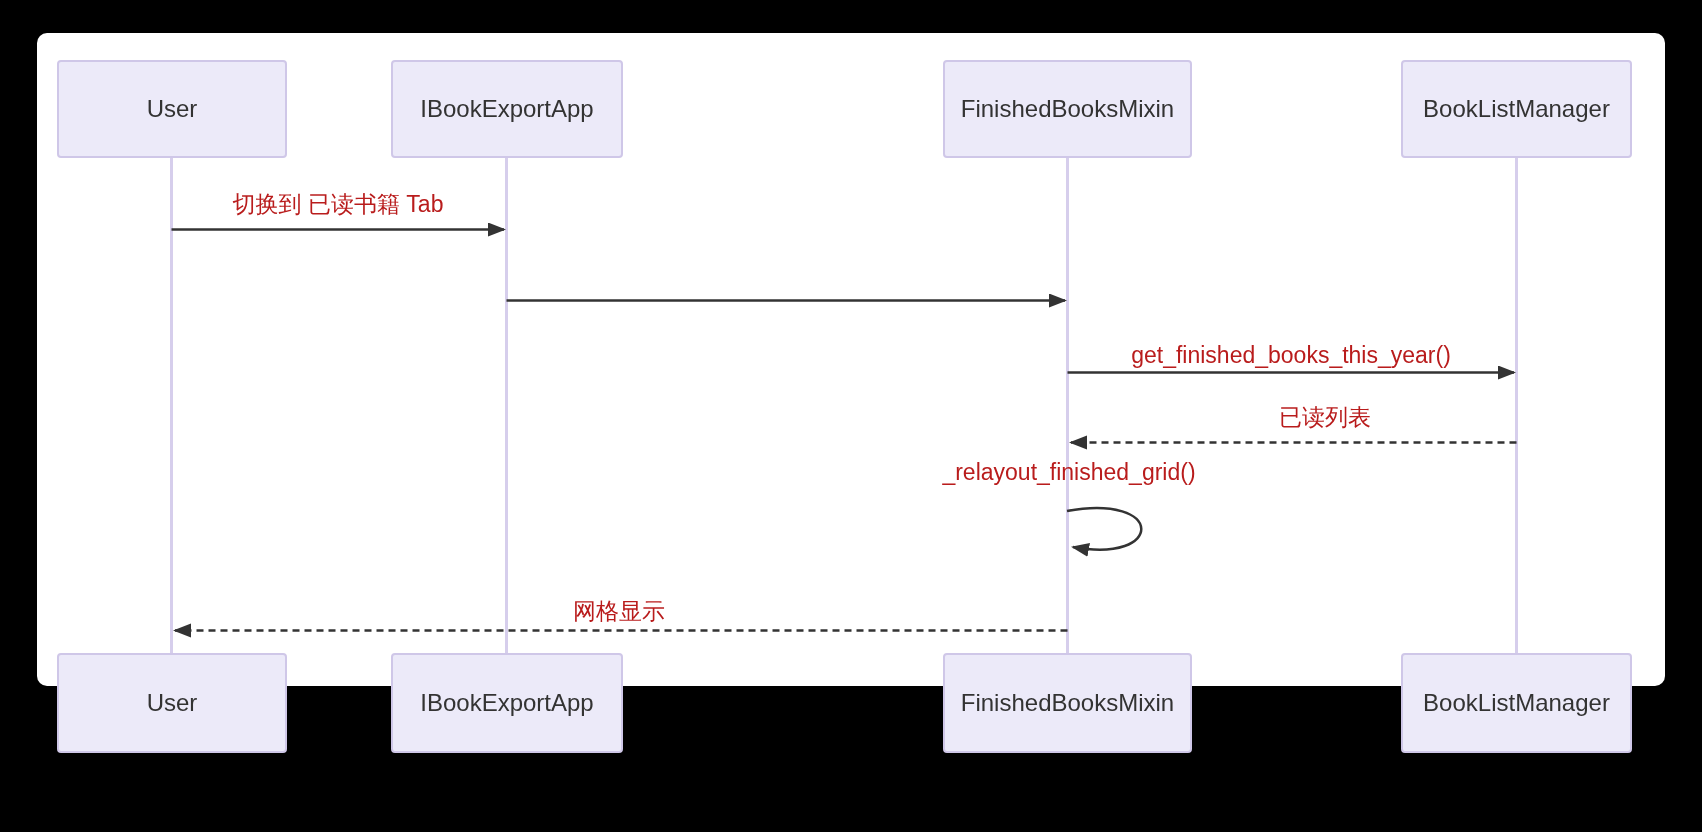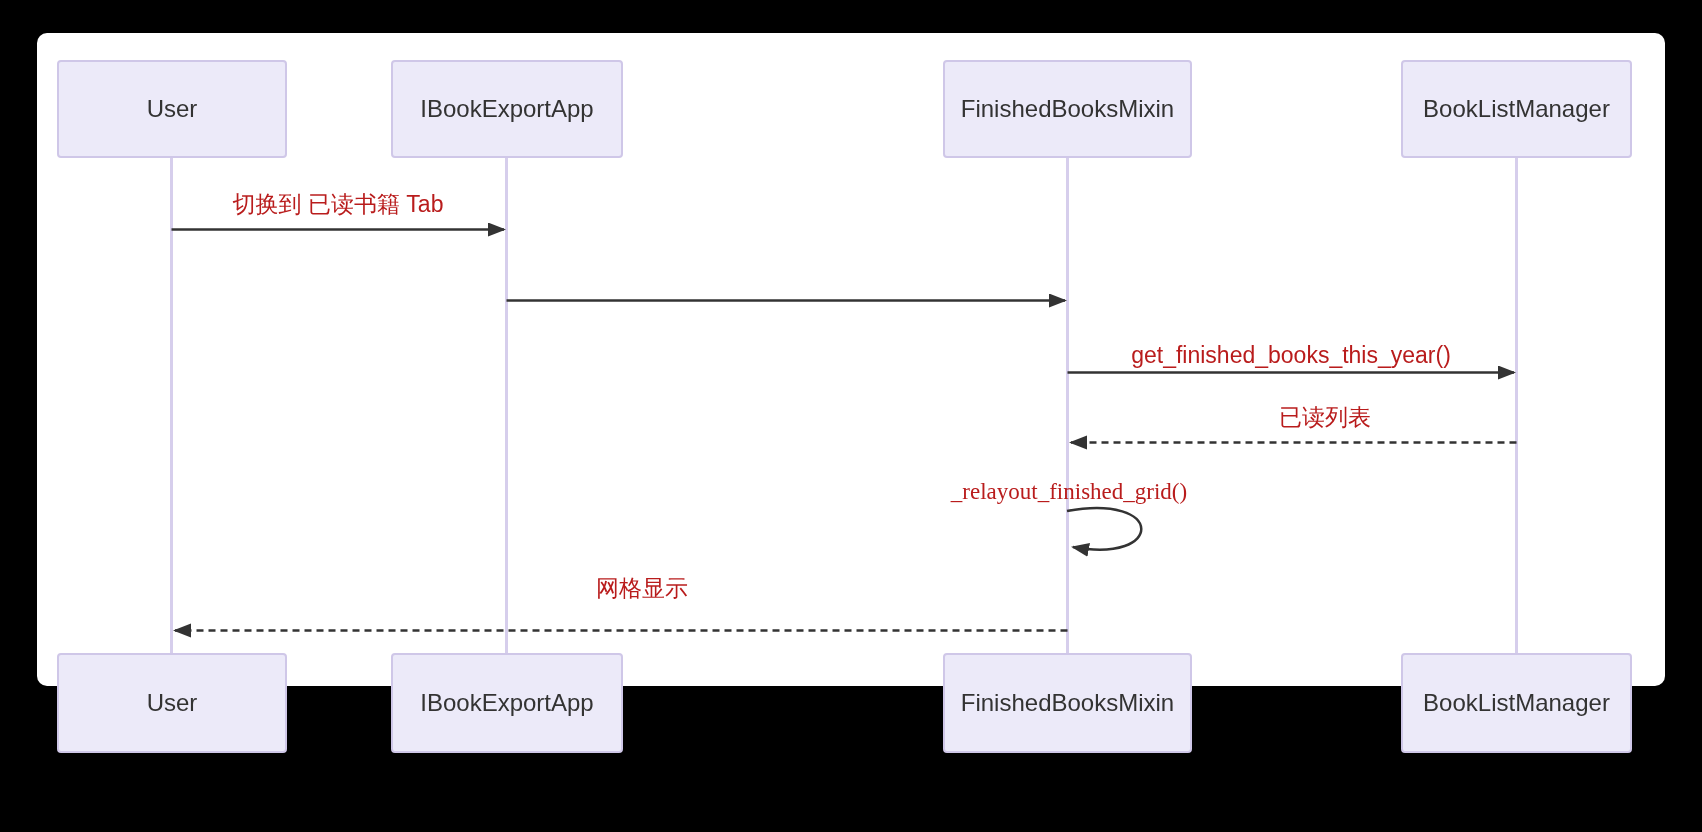--- a/index.html
+++ b/index.html
@@ -99,16 +99,16 @@
   <div class="actor-box" style="left:906px; top:620px; width:249px; height:100px;">
     <span>FinishedBooksMixin</span>
   </div>
   <div class="actor-box" style="left:1364px; top:620px; width:231px; height:100px;">
     <span>BookListManager</span>
   </div>
 
   <div class="msg-label" style="left:301px; top:156px;">切换到 已读书籍 Tab</div>
   <div class="msg-label" style="left:1254px; top:299px;margin-top:8px;">get_finished_books_this_year()</div>
   <div class="msg-label" style="left:1288px; top:369px;">已读列表</div>
-  <div class="msg-label" style="left:1032px; top:444px;font-family:Liberation Serif, serif;">_relayout_finished_grid()</div>
-  <div class="msg-label" style="left:582px; top:540px;margin-left:23px;">网格显示</div>
+  <div class="msg-label" style="left:1032px; top:424px;">_relayout_finished_grid()</div>
+  <div class="msg-label" style="left:582px; top:563px;">网格显示</div>
 
 </div>
 
 </body></html>

